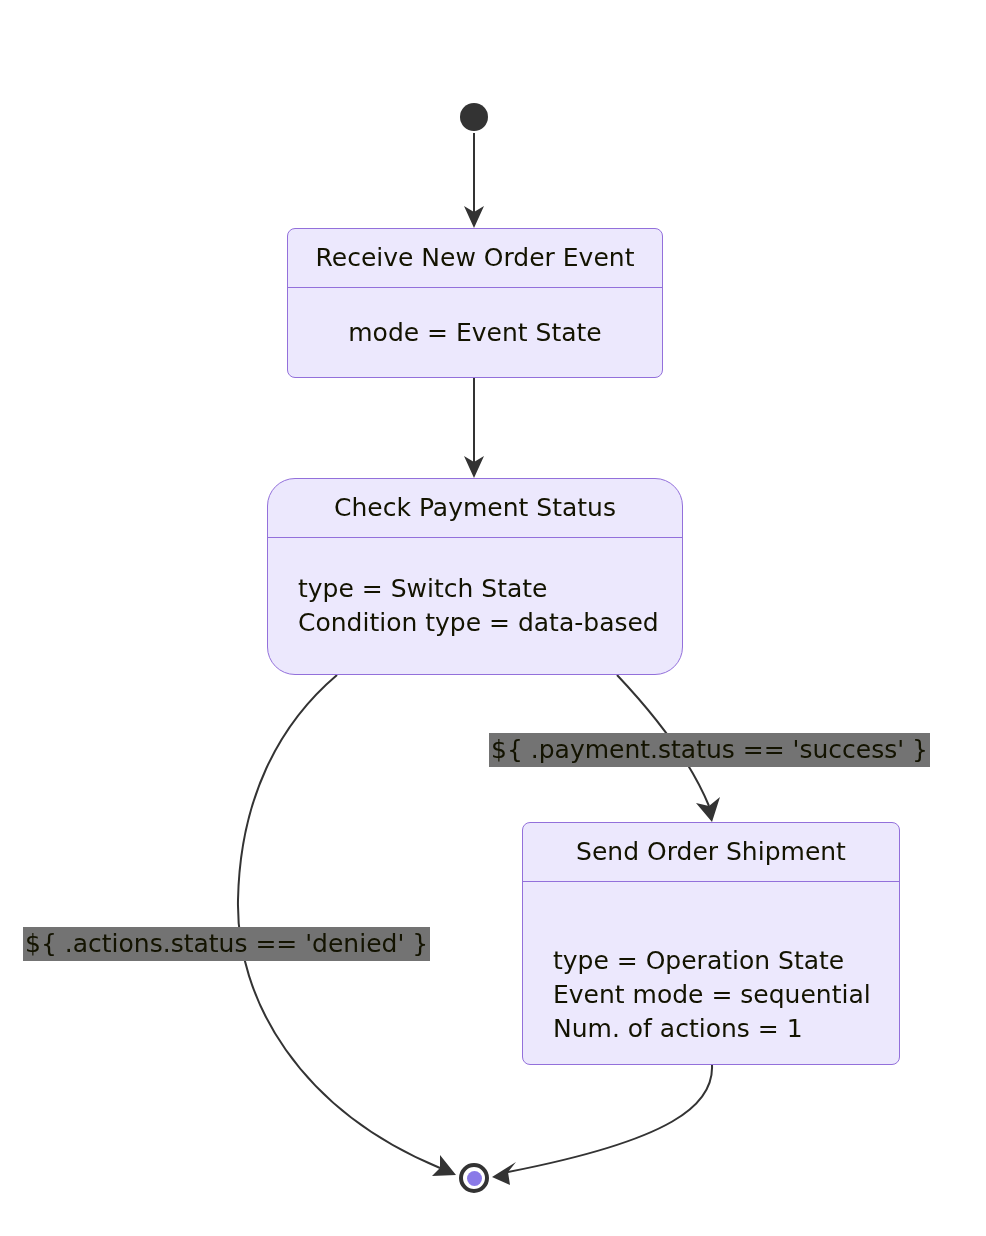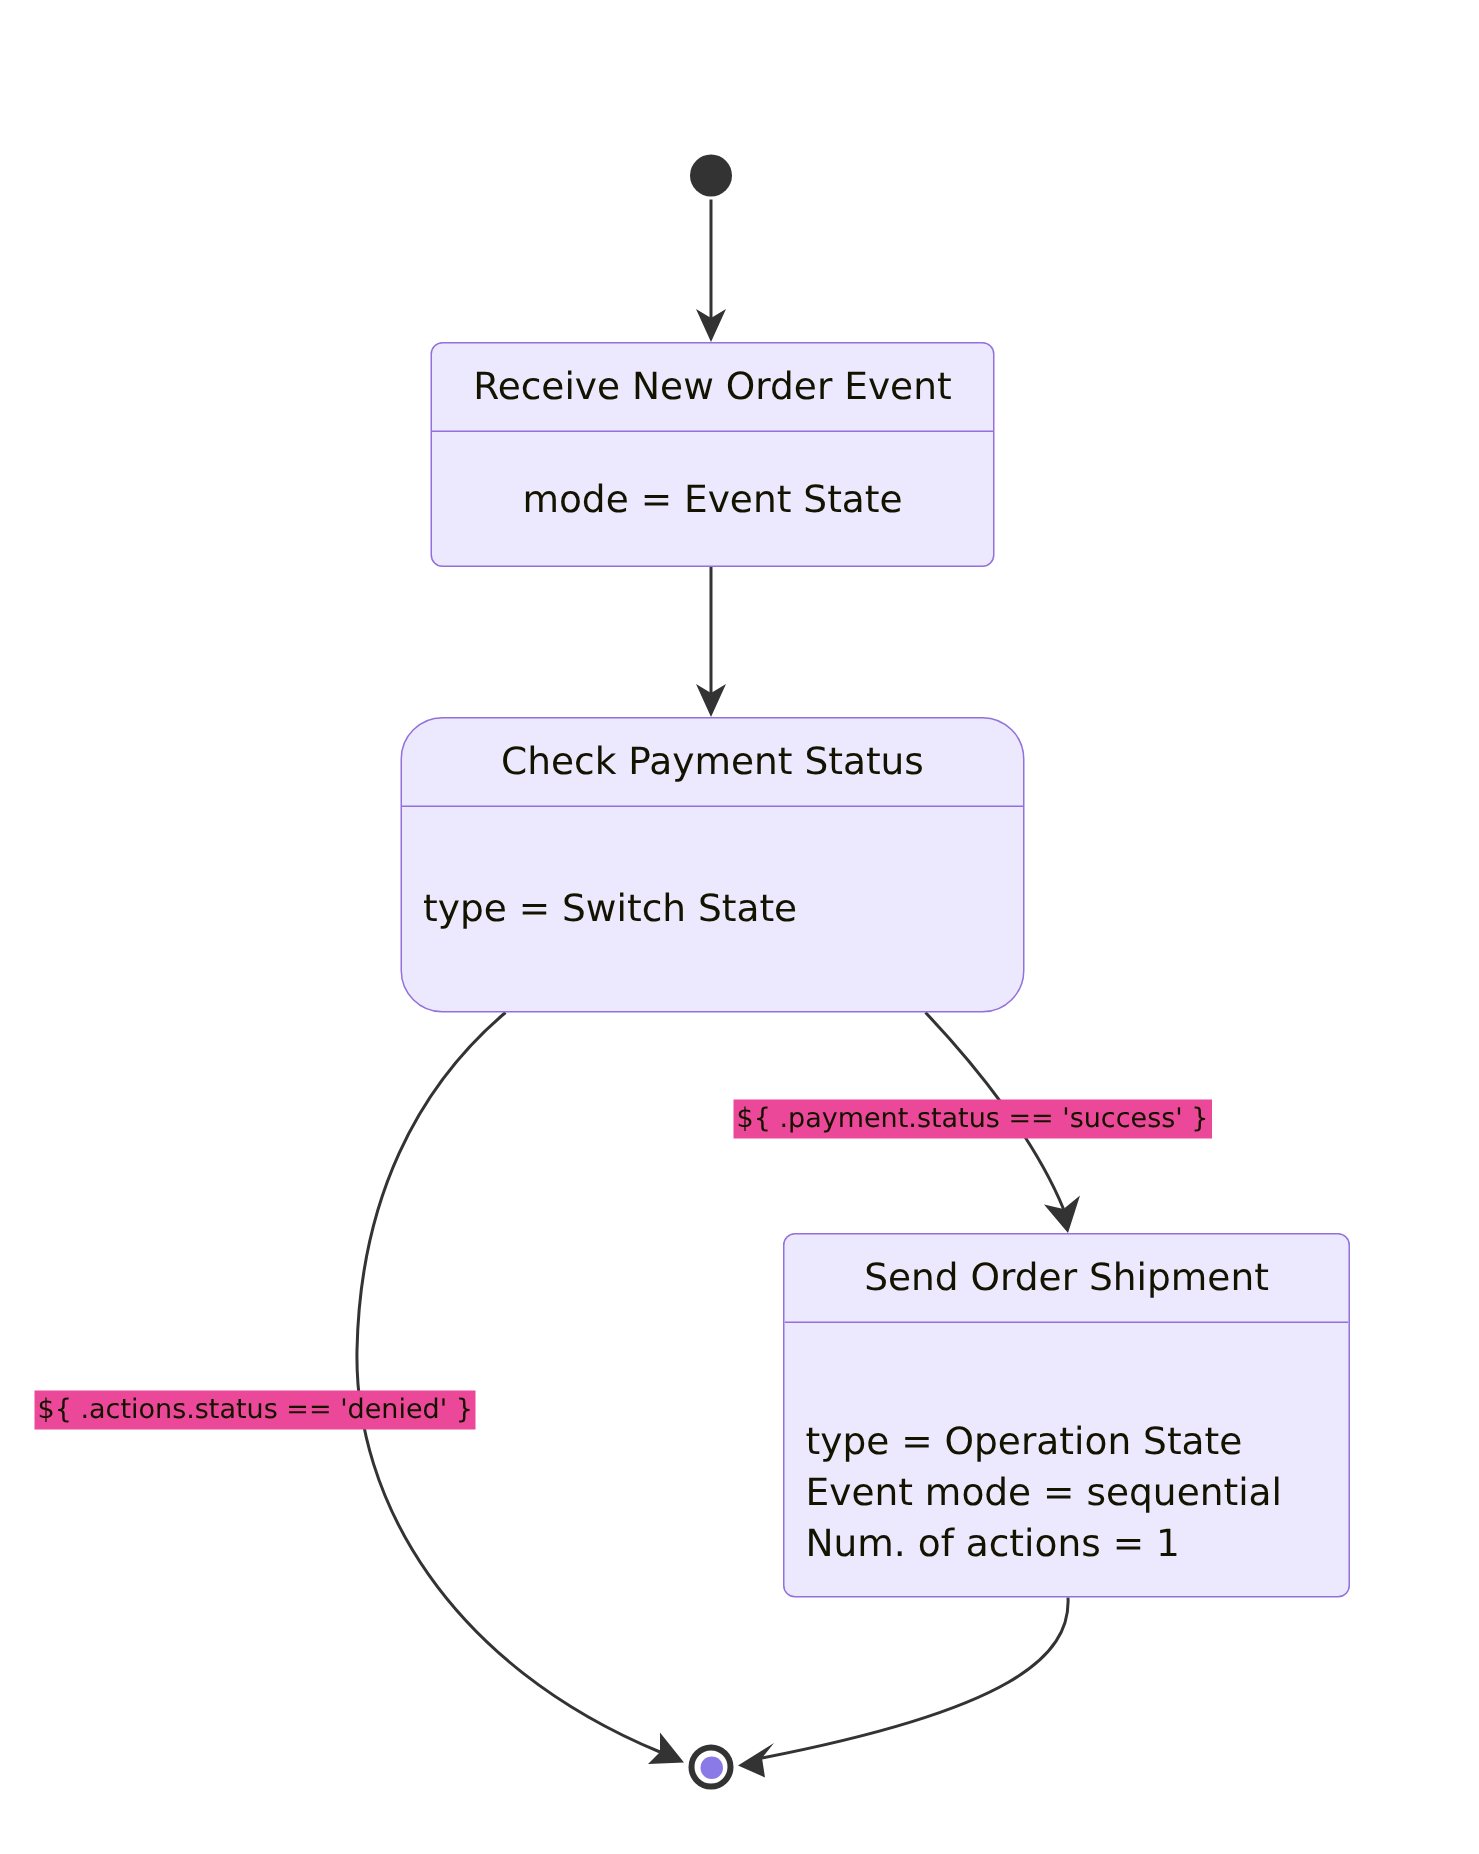--- a/index.html
+++ b/index.html
@@ -97,30 +97,31 @@
     padding: 10px 14px;
     box-sizing: border-box;
   }
   .state-body.center {
     align-items: center;
     text-align: center;
   }
   .state-body.left {
     align-items: flex-start;
     text-align: left;
+    margin-left: 16px;
   }
   .state-body .attr-line {
     white-space: nowrap;
   }
   
   .edge-label {
     position: absolute;
-    background: #ec4899;
+    background: #737373;
     color: #131300;
-    font-size: 18px;
+    font-size: 25px;
     line-height: 1.2;
     white-space: nowrap;
     padding: 2px 2px;
   }
 </style>
 </head>
 <body>
 
 <div id="diagram-canvas">
 
@@ -148,20 +149,21 @@
     <div class="state-title">Receive New Order Event</div>
     <div class="state-body center">
       <div class="attr-line">mode = Event State</div>
     </div>
   </div>
 
   <div class="state-node" style="left:267px; top:478px; width:416px; height:197px;border-radius:28px;">
     <div class="state-title">Check Payment Status</div>
     <div class="state-body left">
       <div class="attr-line">type = Switch State</div>
+      <div class="attr-line">Condition type = data-based</div>
     </div>
   </div>
 
   <div class="state-node" style="left:522px; top:822px; width:378px; height:243px;gap:44px;">
     <div class="state-title">Send Order Shipment</div>
     <div class="state-body left">
       <div class="attr-line">type = Operation State</div>
       <div class="attr-line">Event mode = sequential</div>
       <div class="attr-line">Num. of actions = 1</div>
     </div>

